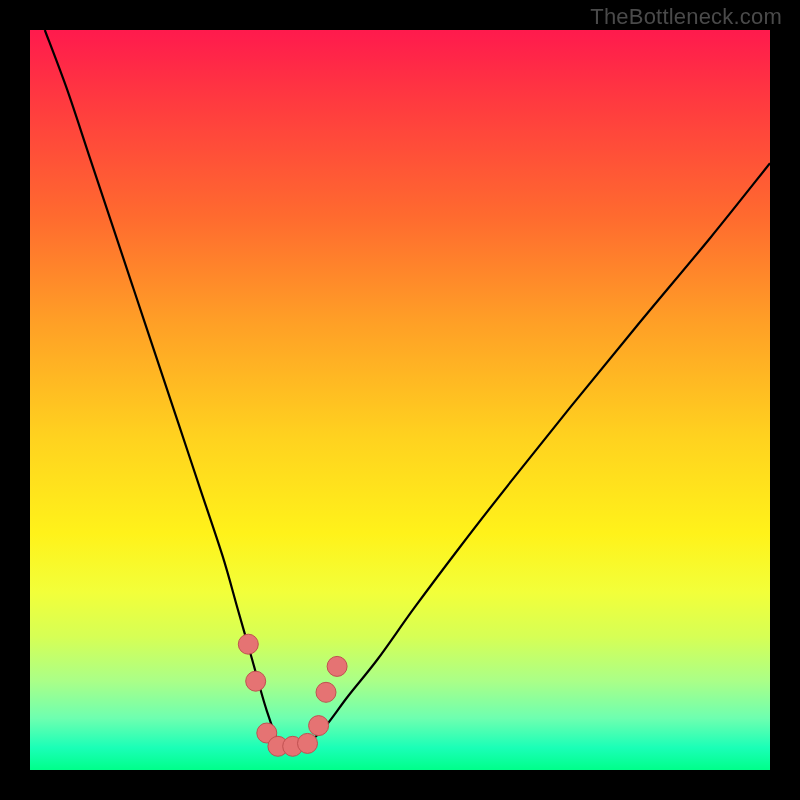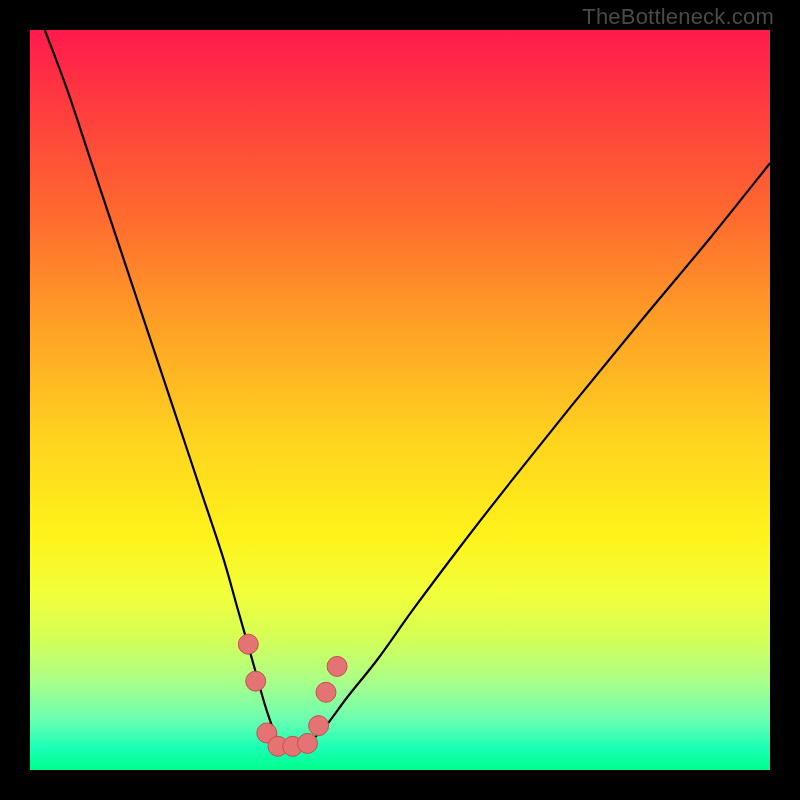--- a/index.html
+++ b/index.html
@@ -10,20 +10,21 @@
     background: #000;
     overflow: hidden;
   }
   .frame {
     position: absolute;
     left: 0;
     top: 0;
     width: 784px;
     height: 800px;
     background: #000;
+    padding-left: 8px;
   }
   .plot {
     position: absolute;
     left: 30px;
     top: 30px;
     width: 740px;
     height: 740px;
     background: linear-gradient(to bottom,
       #ff1a4d 0%,
       #ff3b3f 10%,

